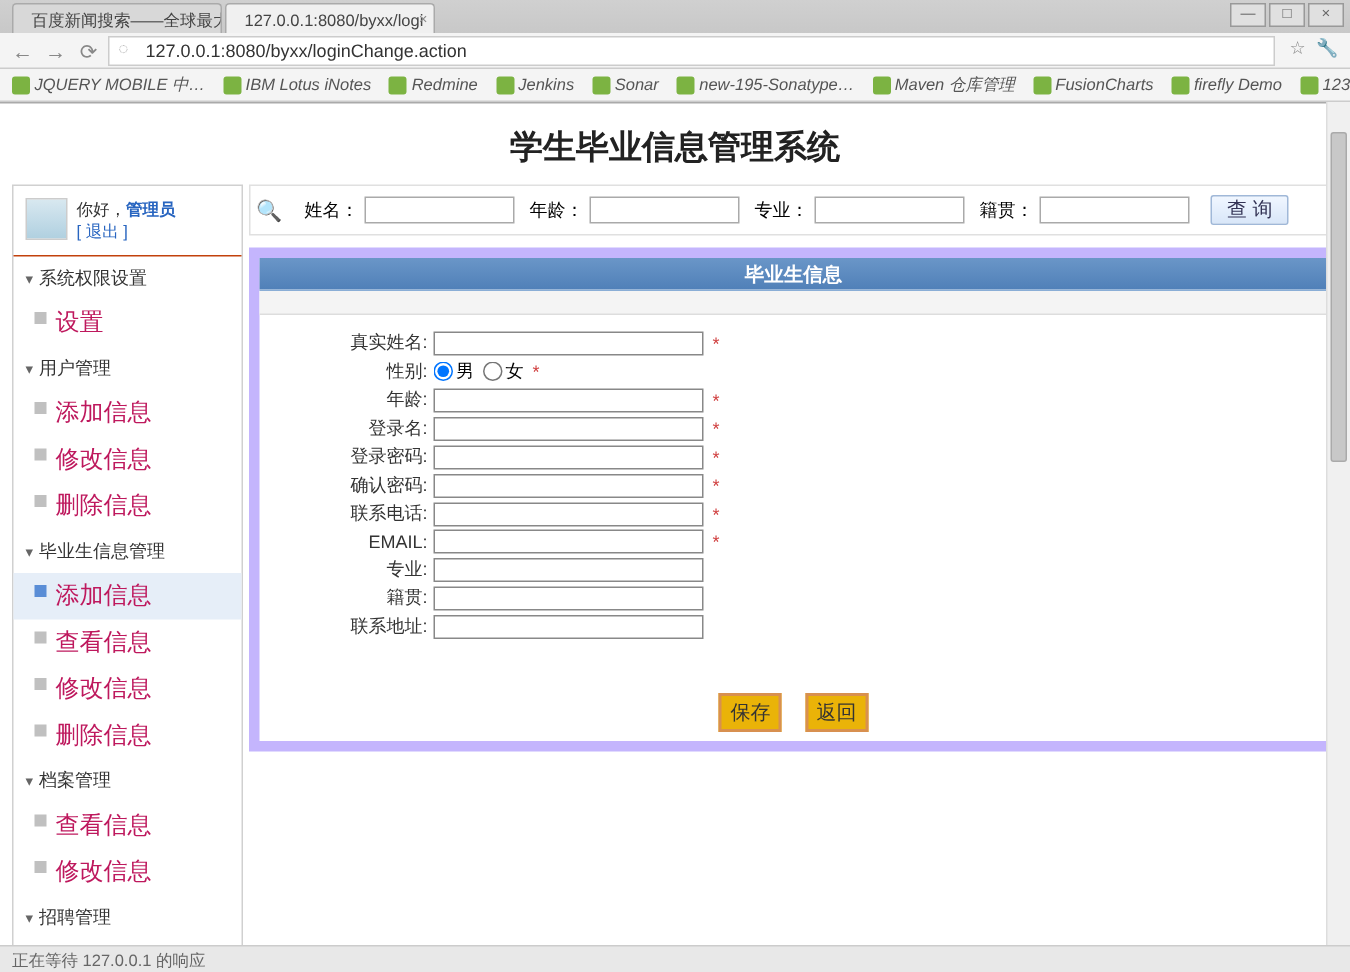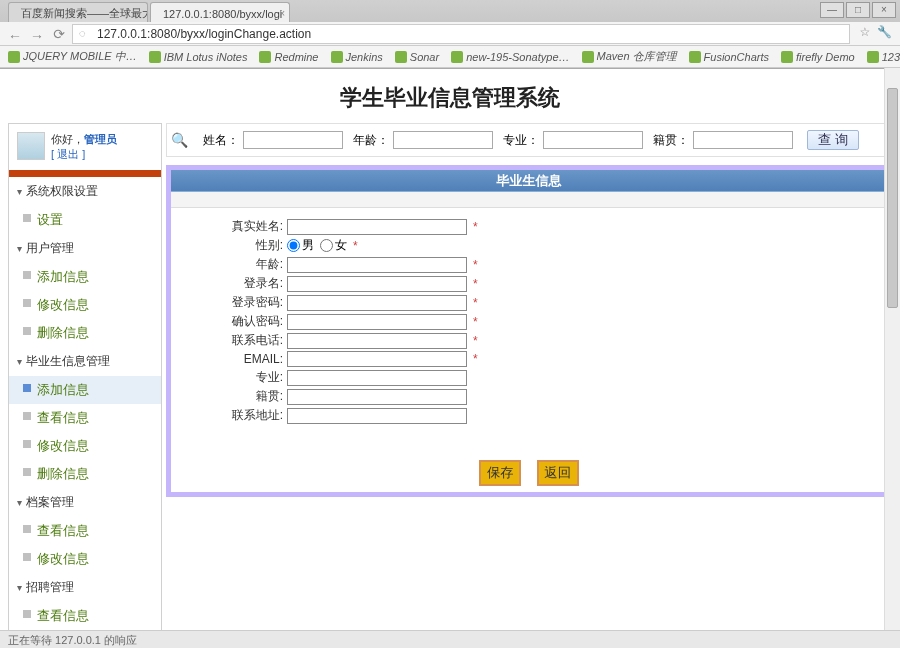--- a/index.html
+++ b/index.html
@@ -26,42 +26,42 @@
 .bm { font-size: 11px; color: #555; white-space: nowrap; display: flex; align-items: center; }
 .bm-icon { width: 12px; height: 12px; margin-right: 3px; display: inline-block; background: #7cb342; border-radius: 2px; }
 
 
 .page { position: relative; }
 .page-title { text-align: center; padding: 14px 0 10px; font-size: 22px; font-weight: bold; color: #222; }
 .layout { display: flex; }
 
 
 .sidebar { width: 154px; border: 1px solid #d0d0d0; margin: 0 4px 0 8px; }
-.userbox { padding: 8px; display: flex; align-items: flex-start; border-bottom: 7px solid #c2410c; }
+.userbox { padding: 8px; display: flex; align-items: flex-start; border-bottom: 1px solid #c2410c; }
 .avatar { width: 28px; height: 28px; background: linear-gradient(#d8e8f0, #b0d0e0); border: 1px solid #ccc; margin-right: 6px; }
 .greet { font-size: 11px; color: #333; }
 .greet .uname { color: #2865c0; font-weight: bold; }
 .greet .logout { color: #2865c0; }
 .menu-head { padding: 6px 8px; font-size: 12px; color: #333; cursor: pointer; }
 .menu-head::before { content: "▾"; margin-right: 4px; font-size: 10px; color: #666; }
 .menu-items { }
-.menu-item { padding: 5px 8px 5px 28px; font-size: 13px; color: #4d7c0f; cursor: pointer; position: relative; }
+.menu-item { padding: 5px 8px 5px 28px; font-size: 16px; color: #be185d; cursor: pointer; position: relative; }
 .menu-item::before { content: ""; position: absolute; left: 14px; top: 8px; width: 8px; height: 8px; background: #c0c0c0; }
 .menu-item.active { background: #e6eef8; }
 .menu-item.active::before { background: #5a8dd6; }
 
 
 .main { flex: 1; padding: 0 8px 0 0; }
 .searchbar { display: flex; align-items: center; padding: 6px 4px; border: 1px solid #e0e0e0; margin-bottom: 8px; }
 .searchbar .sicon { width: 16px; height: 16px; margin-right: 6px; color: #888; font-size: 14px; }
 .searchbar label { margin: 0 4px 0 10px; }
 .searchbar input[type=text] { width: 100px; height: 18px; border: 1px solid #aaa; padding: 0 4px; }
 .search-btn { margin-left: 14px; height: 20px; padding: 0 10px; border: 1px solid #a0b8d8; background: linear-gradient(#f0f6ff,#d8e6f8); color: #335; border-radius: 2px; cursor: pointer; }
 
-.panel { border: 5px solid #c4b5fd; }
+.panel { border: 7px solid #c4b5fd; }
 .panel-head { background: linear-gradient(#6a96c8, #5080b8); color: #fff; text-align: center; height: 22px; line-height: 22px; font-size: 13px; border-bottom: 1px solid #8aaed6; font-weight: bold; }
 .panel-tabs { height: 16px; background: #f4f4f4; border-bottom: 1px solid #ddd; }
 
 .form-body { padding: 8px 16px 16px; }
 .form-row { display: flex; align-items: center; margin: 2px 0; }
 .form-row .flabel { width: 100px; text-align: right; padding-right: 4px; color: #333; }
 .form-row input[type=text], .form-row input[type=password] { width: 180px; height: 16px; border: 1px solid #888; background: #fff; padding: 0 3px; }
 .form-row .wide { width: 280px; }
 .form-row .req { color: #d04040; margin-left: 6px; }
 .radio-group { display: flex; align-items: center; gap: 6px; }

